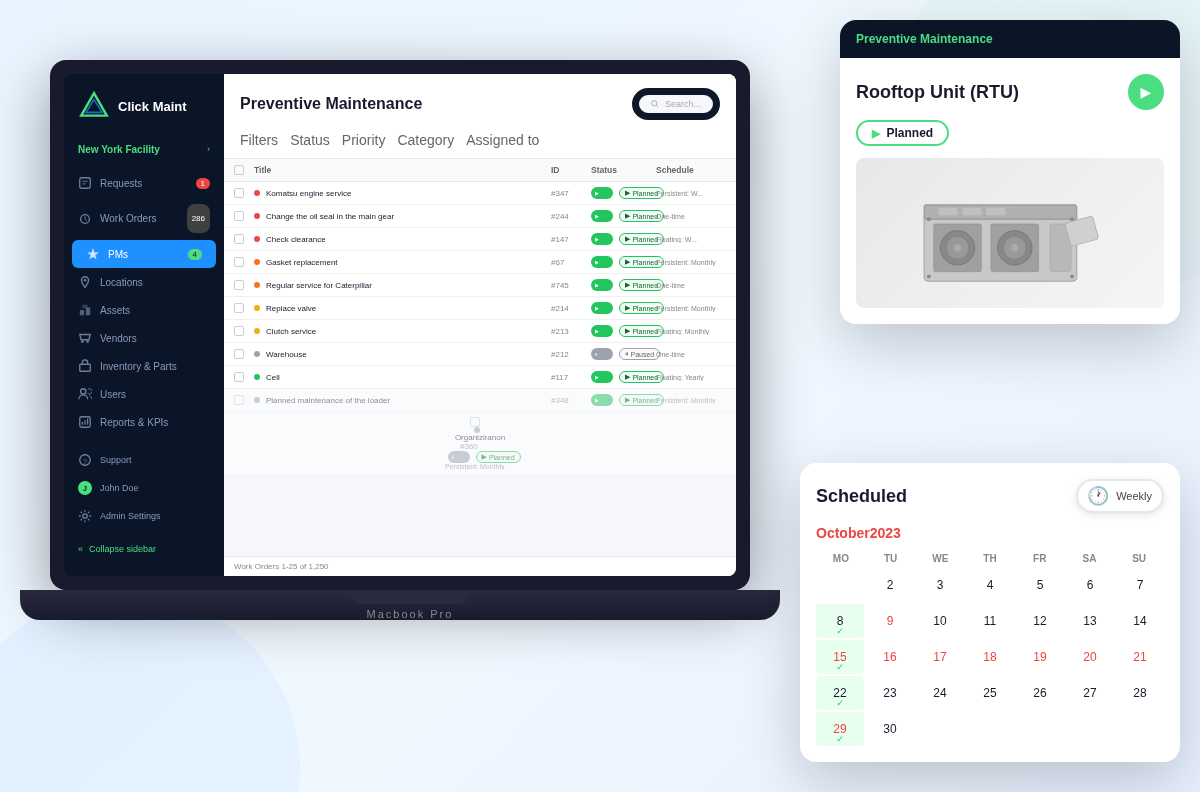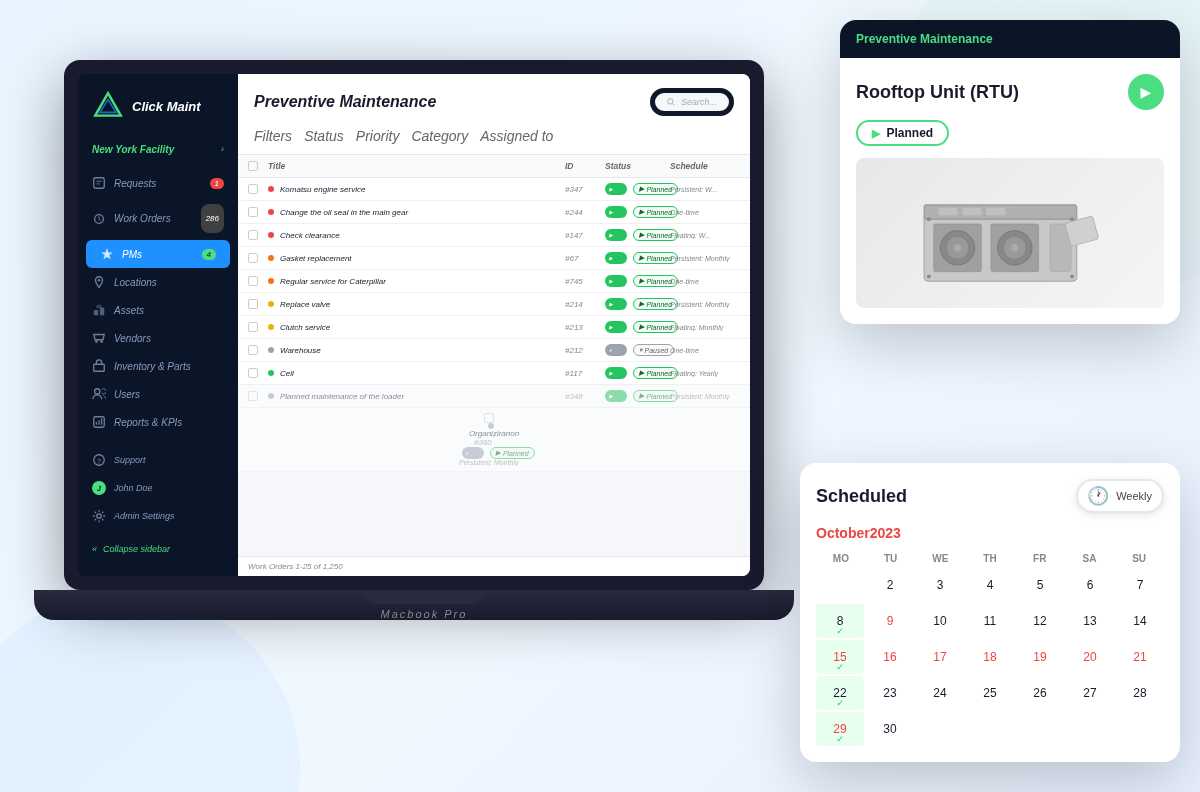--- a/index.html
+++ b/index.html
@@ -8,25 +8,24 @@
       height: 792px;
       background: linear-gradient(135deg, #e8f4ff 0%, #f0f8ff 50%, #e8f0ff 100%);
       font-family: -apple-system, BlinkMacSystemFont, 'Segoe UI', sans-serif;
       overflow: hidden;
       position: relative;
     }
 
     
     .laptop-wrapper {
       position: absolute;
-      left: 64px;
+      left: 50px;
       top: 60px;
       width: 720px;
       height: 660px;
-      font-style: italic;
     }
 
     .laptop-screen-bezel {
       position: absolute;
       top: 0;
       left: 0;
       width: 700px;
       height: 530px;
       background: #1a1a2e;
       border-radius: 16px;
@@ -222,21 +221,21 @@
       font-size: 16px;
       font-weight: 700;
       color: #1a1a2e;
     }
 
     .search-box {
       display: flex;
       align-items: center;
       gap: 6px;
       background: #f5f7fa;
-      border: 5px solid #0f172a;
+      border: 7px solid #0f172a;
       border-radius: 20px;
       padding: 4px 12px;
       font-size: 9px;
       color: #aaa;
     }
 
     .filter-row {
       display: flex;
       gap: 12px;
     }

